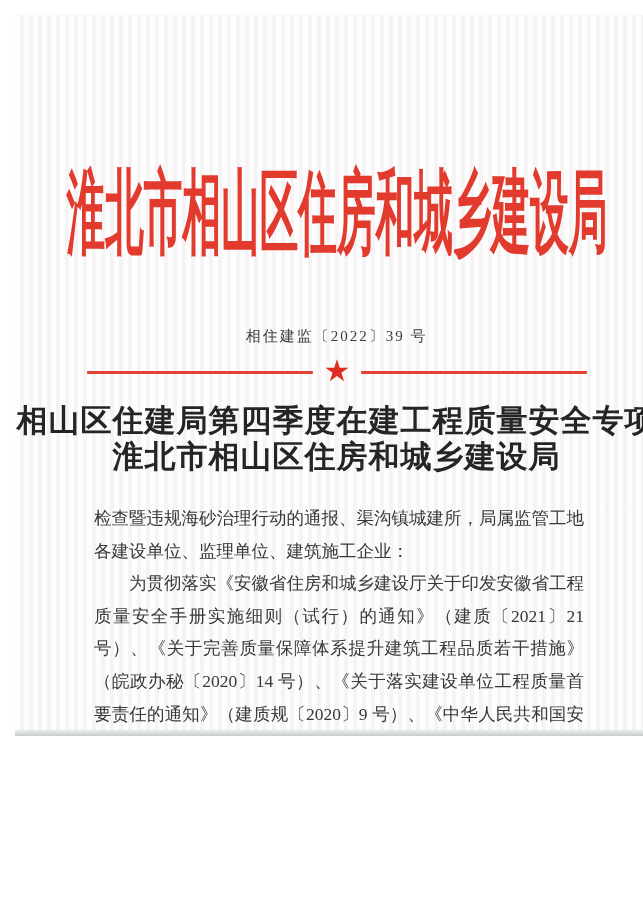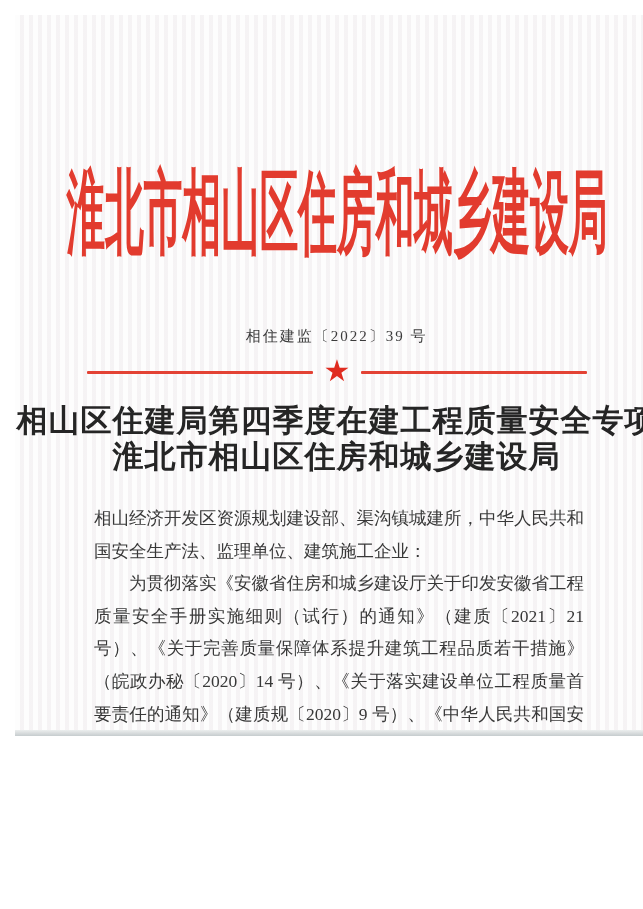--- a/index.html
+++ b/index.html
@@ -130,21 +130,21 @@
     <span class="star">★</span>
     <span class="line"></span>
   </div>
 
   <div class="doc-title">
     <div>相山区住建局第四季度在建工程质量安全专项</div>
     <div>淮北市相山区住房和城乡建设局</div>
   </div>
 
   <div class="body-text">
-    <p>相山经济开发区资源规划建设部、渠沟镇城建所，中华人民共和国安全生产法、监理单位、建筑施工企业：</p>
+    <p>检查暨违规海砂治理行动的通报、渠沟镇城建所，局属监管工地各建设单位、监理单位、建筑施工企业：</p>
     <p class="indented">为贯彻落实《安徽省住房和城乡建设厅关于印发安徽省工程质量安全手册实施细则（试行）的通知》（建质〔2021〕21 号）、《关于完善质量保障体系提升建筑工程品质若干措施》（皖政办秘〔2020〕14 号）、《关于落实建设单位工程质量首要责任的通知》（建质规〔2020〕9 号）、《中华人民共和国安全生产法》、《安徽省人民政府办公厅关于构建“六项机制”强化安全生产风险管控的实施意见》（皖政办〔2017〕16 号）、《关于进一步加强施工现场预防高坠事故管控的通知》（淮住建〔2022〕14 号），《关于近日两起生产安全事故的警示通报》（皖安办〔2022〕98 号），进一步提升</p>
   </div>
 
   <div class="page-number">—1—</div>
 
   <div class="page-right-edge"></div>
   <div class="page-bottom-edge"></div>
 
 </div>
 

